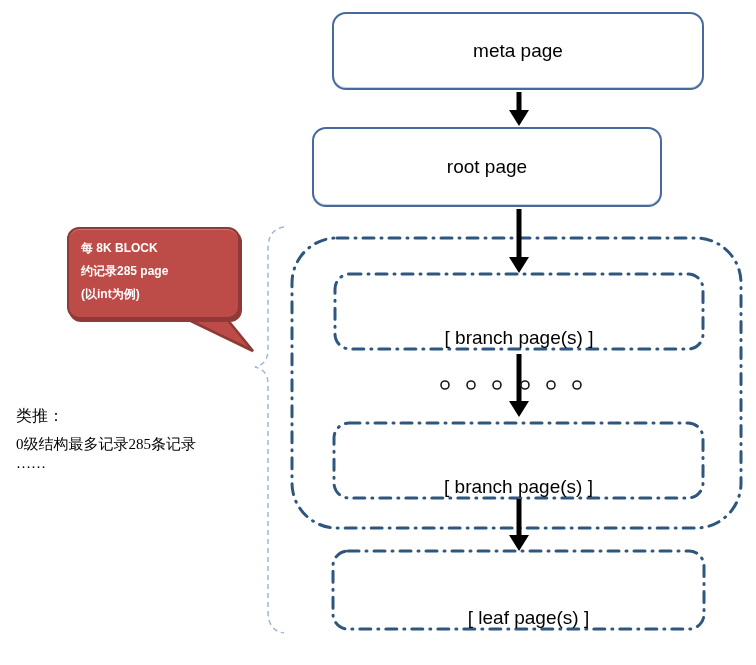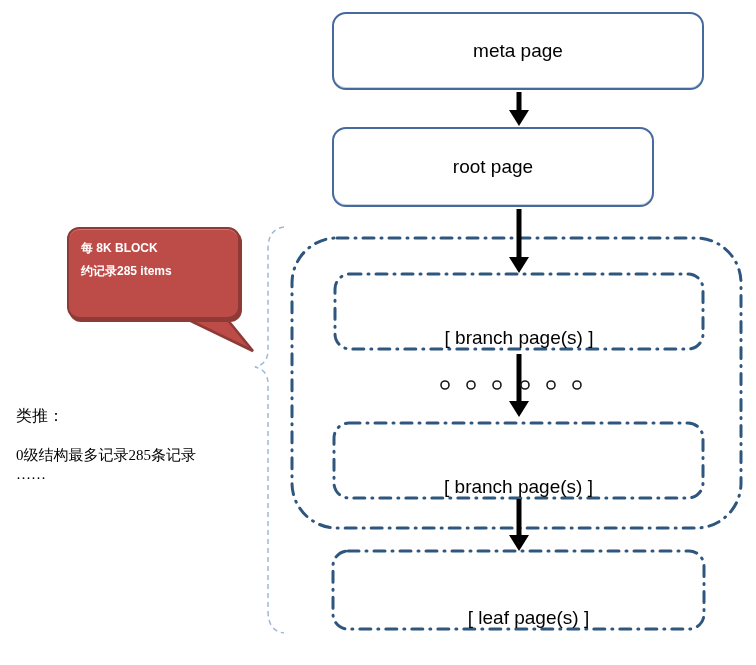--- a/index.html
+++ b/index.html
@@ -12,21 +12,21 @@
   
   .box-solid{
     position:absolute;z-index:2;box-sizing:border-box;
     border:2.5px solid var(--solid-border,#466a9d);
     border-radius:14px;background:#fff;
     display:flex;align-items:center;justify-content:center;
     font-size:19px;color:var(--label-text,#000);
     box-shadow:inset 0 -1px 0 rgba(40,70,110,.25);
   }
   .n-meta{left:332px;top:12px;width:372px;height:78px;}
-  .n-root{left:332px;top:127px;width:322px;height:80px;}
+  .n-root{left:312px;top:127px;width:350px;height:80px;}
 
   
   .box-label{
     position:absolute;z-index:2;display:flex;align-items:flex-end;justify-content:center;
     font-size:19px;color:var(--label-text,#000);pointer-events:none;
   }
   .n-branch1{left:335px;top:274px;width:368px;height:75px;}
   .n-branch2{left:334px;top:423px;width:369px;height:75px;}
   .n-leaf{left:343px;top:551px;width:371px;height:78px;}
 
@@ -48,21 +48,21 @@
     color:var(--bubble-text,#fff);font-weight:bold;font-size:12px;line-height:23px;
     padding:8px 6px 6px 12px;
   }
 
   
   .annotation{
     position:absolute;z-index:2;left:16px;top:406px;width:280px;
     font-family:"Liberation Serif","DejaVu Serif",serif;
     font-size:15px;line-height:19px;color:var(--label-text,#000);
   }
-  .annotation .heading{margin-bottom:21px;font-size:16px;}
+  .annotation .heading{margin-bottom:10px;font-size:16px;}
 </style>
 </head>
 <body>
 
 <div class="canvas">
 
   <svg class="shape-layer" width="756" height="665" viewBox="0 0 756 665">
 
     <rect class="dashdot" x="292" y="238" width="449" height="290" rx="45" ry="45"></rect>
 
@@ -113,21 +113,22 @@
   </div>
   <div class="box-label n-branch2">
     <span>[ branch page(s) ]</span>
   </div>
   <div class="box-label n-leaf">
     <span>[ leaf page(s) ]</span>
   </div>
 
   <div class="bubble">
     <div>每 8K BLOCK</div>
-    <div>约记录285 items</div>
+    <div>约记录285 page</div>
+    <div>(以int为例)</div>
   </div>
 
   <div class="annotation">
     <div class="heading">类推：</div>
     <div>0级结构最多记录285条记录</div>
     <div>……</div>
   </div>
 
 </div>
 

